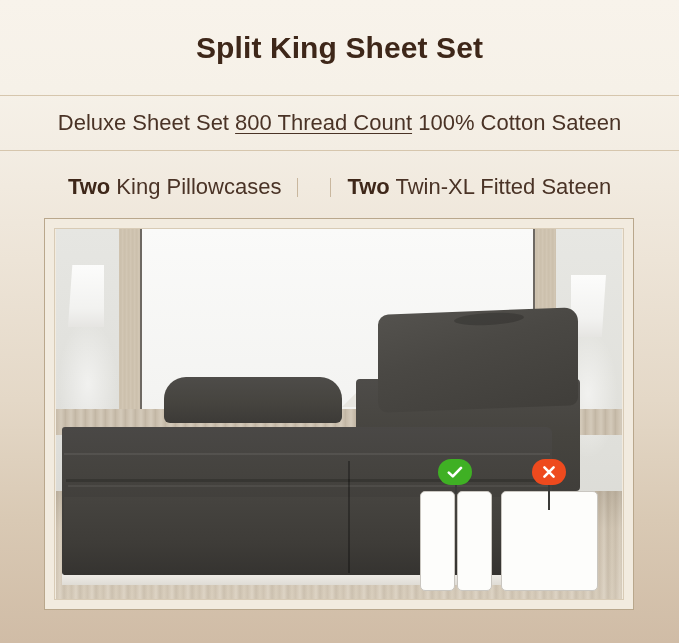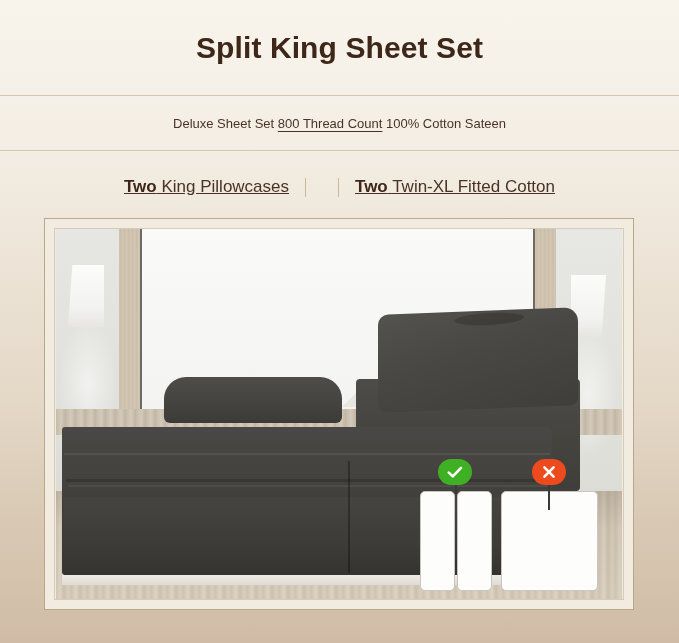--- a/index.html
+++ b/index.html
@@ -62,21 +62,21 @@
     position: absolute;
     left: 0;
     top: 96px;
     width: 679px;
     height: 54px;
     display: flex;
     align-items: center;
     justify-content: center;
   }
   .subtitle {
-    font-size: 13px;
+    font-size: 22px;
     color: #4A3326;
     white-space: nowrap;
     font-weight: 400;
     text-align: center;
   }
   .subtitle .underline {
     text-decoration: underline;
     text-underline-offset: 3px;
     text-decoration-thickness: 1px;
   }
@@ -87,24 +87,23 @@
     left: 0;
     top: 168px;
     width: 679px;
     height: 38px;
     display: flex;
     align-items: center;
     justify-content: center;
     gap: 0px;
   }
   .content-item {
-    font-size: 17px;
+    font-size: 22px;
     color: #4A3326;
     white-space: nowrap;
-    text-decoration: underline;
   }
   .content-item .qty {
     font-weight: bold;
     color: #3E2719;
   }
   .content-sep {
     display: inline-block;
     width: 1px;
     height: 19px;
     background: #C9B79E;
@@ -307,21 +306,21 @@
   <div class="subtitle-row">
     <div class="subtitle"><span>Deluxe Sheet Set </span><span class="underline">800 Thread Count</span><span> 100% Cotton Sateen</span></div>
   </div>
 
   <div class="rule bot"></div>
 
   <div class="contents-row">
     <span class="content-item"><span class="qty">Two</span><span> King Pillowcases</span></span>
     <span class="content-sep"></span>
     <span class="content-sep"></span>
-    <span class="content-item"><span class="qty">Two</span><span> Twin-XL Fitted Cotton</span></span>
+    <span class="content-item"><span class="qty">Two</span><span> Twin-XL Fitted Sateen</span></span>
   </div>
 
   <div class="photo-frame">
     <div class="photo">
 
       <div class="wall-left"></div>
       <div class="wall-right"></div>
       <div class="headboard"></div>
       <div class="post left"></div>
       <div class="post right"></div>

